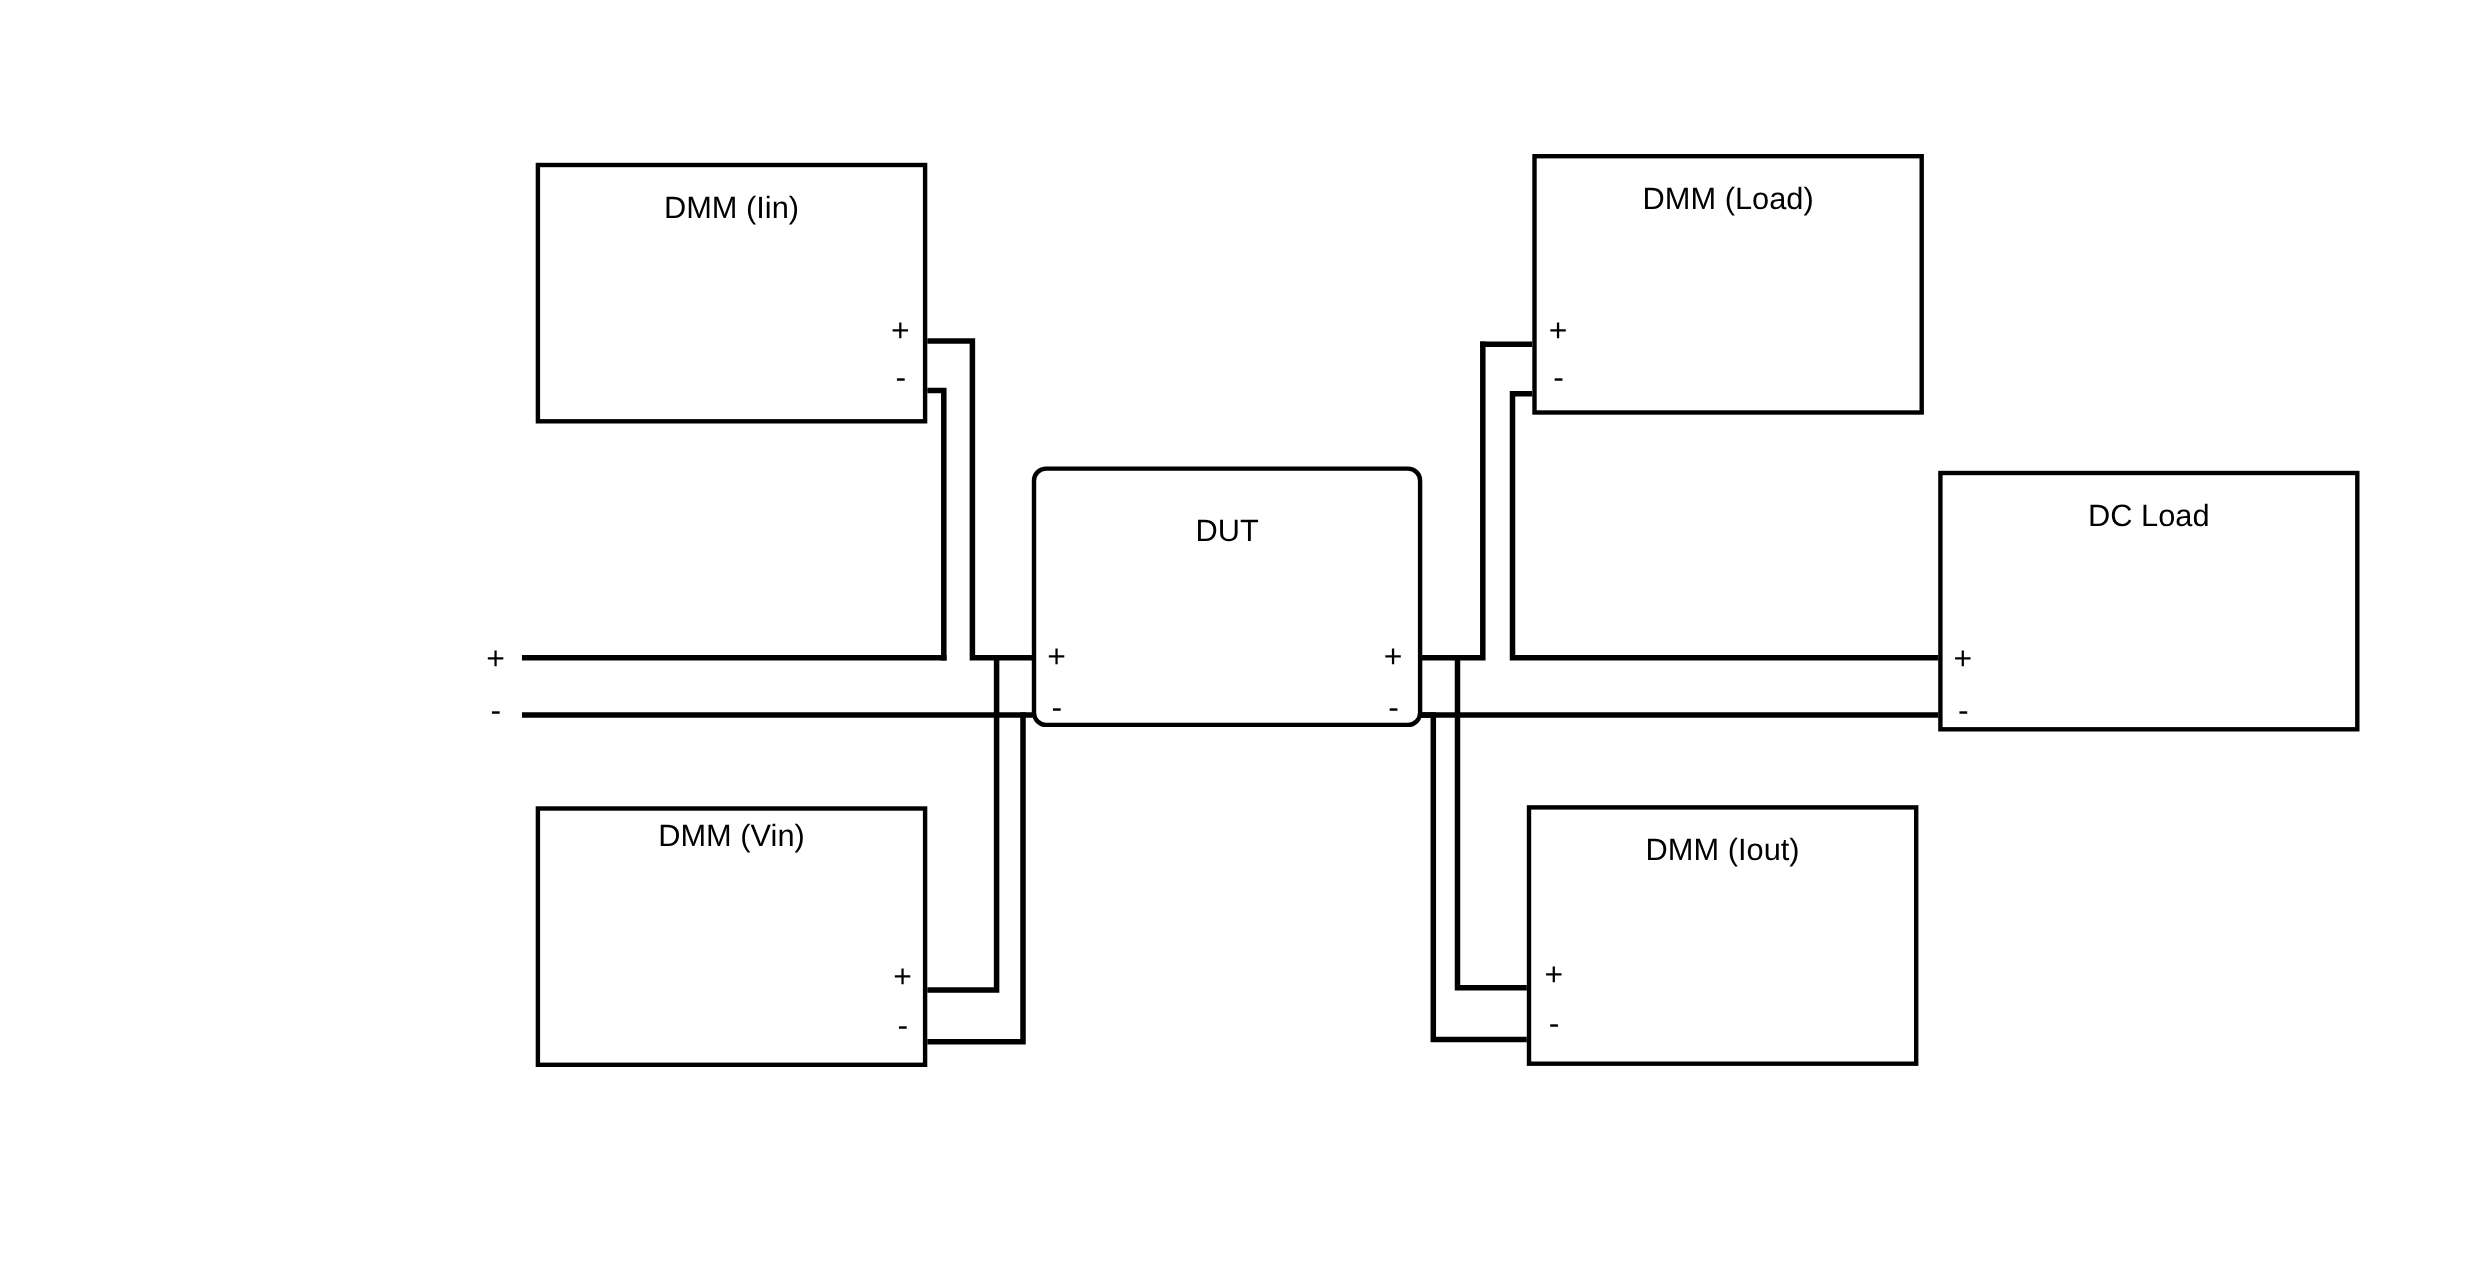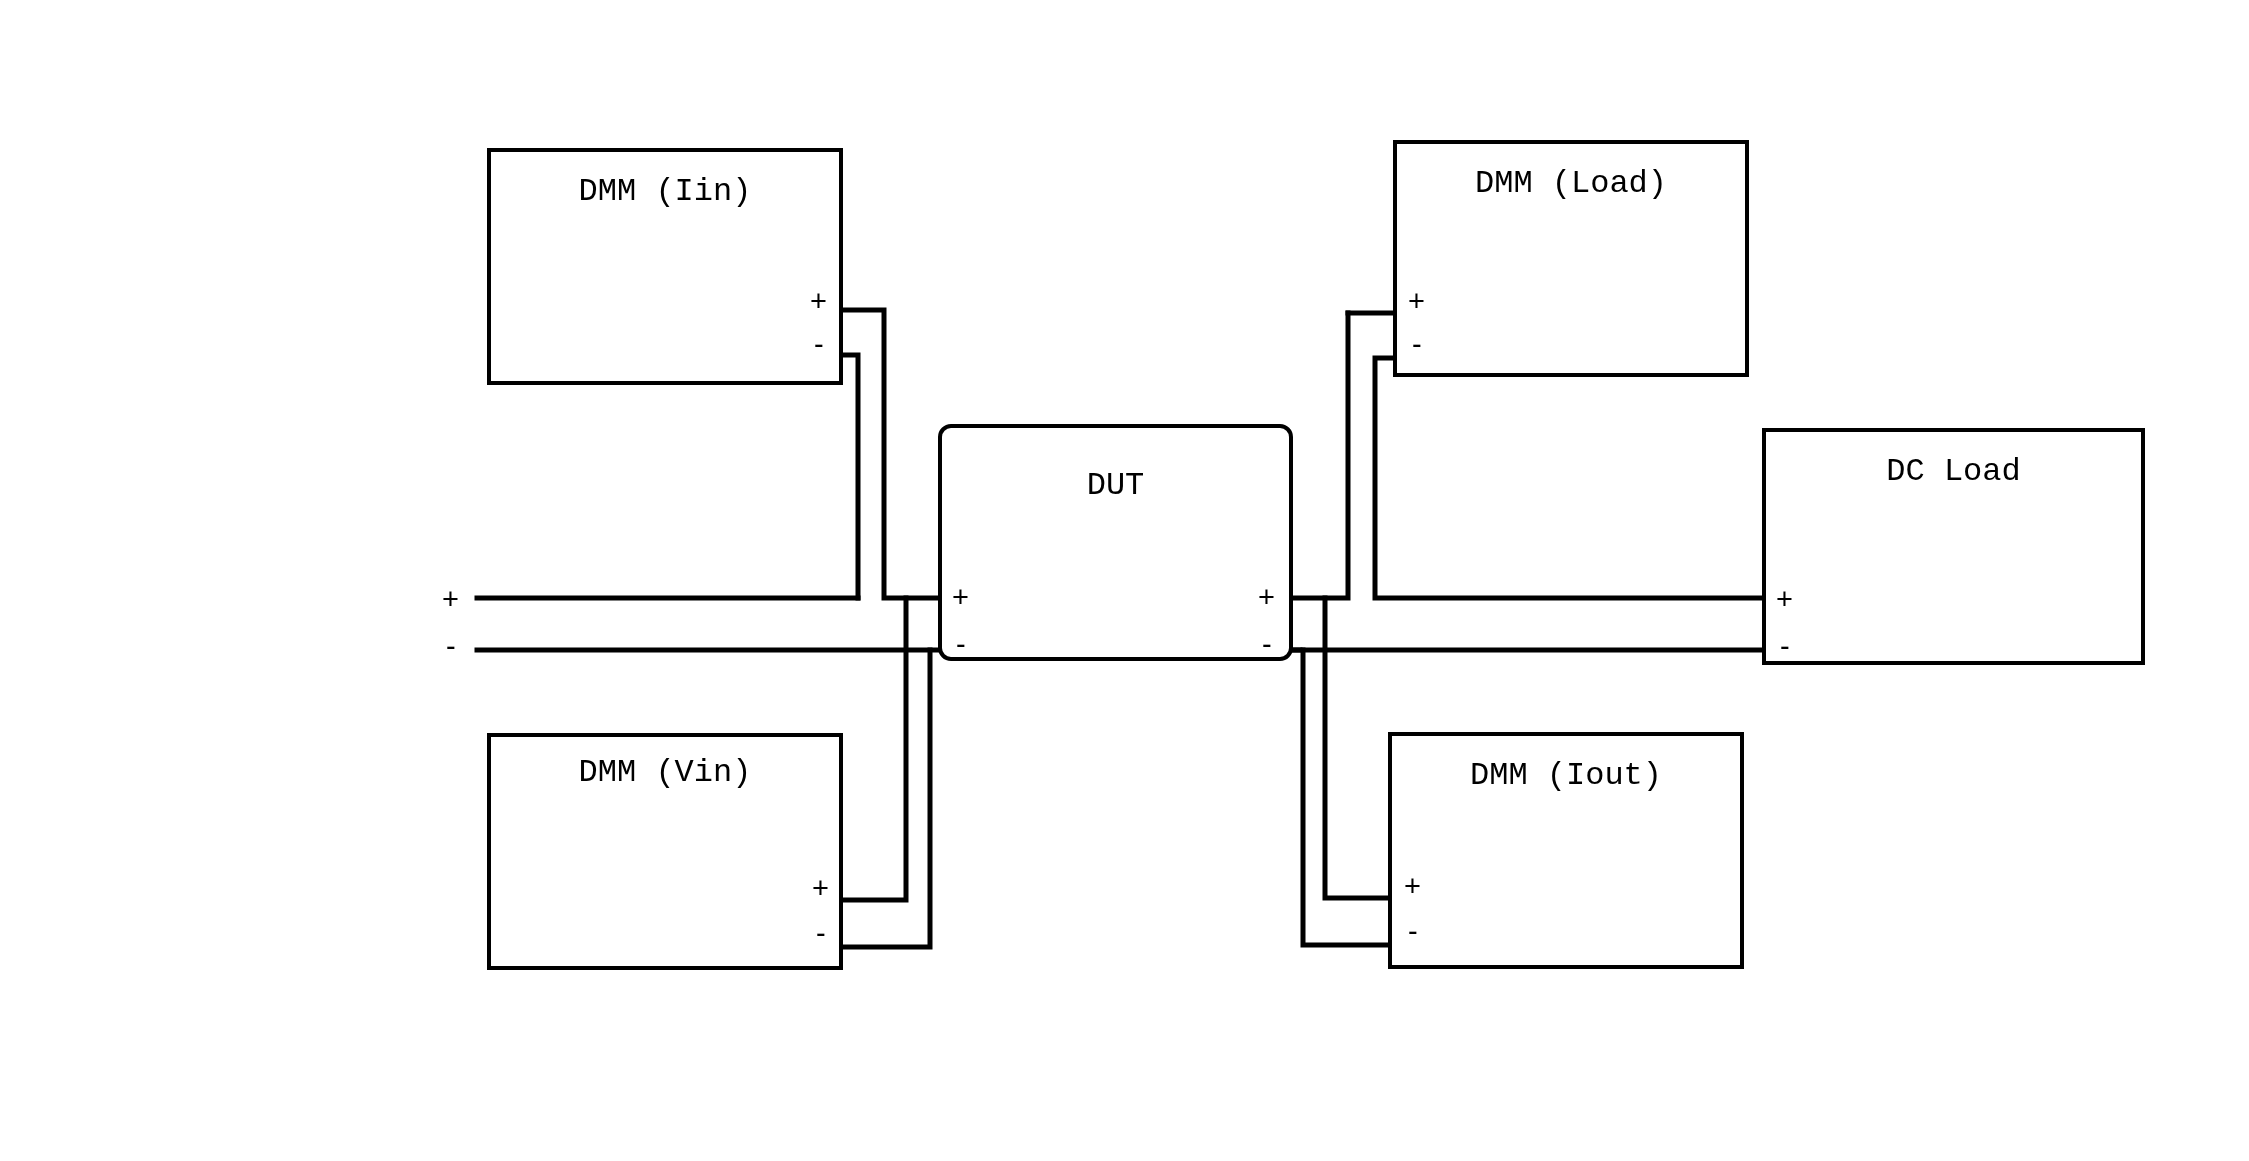--- a/index.html
+++ b/index.html
@@ -28,25 +28,24 @@
     position: absolute;
     box-sizing: border-box;
     border: 4px solid #000000;
     background: #ffffff;
   }
   .box-label {
     position: absolute;
     left: 0;
     right: 0;
     text-align: center;
-    font-size: 32px;
+    font-size: 28px;
     color: #000000;
     line-height: 1.1;
     white-space: nowrap;
-    font-family: Liberation Mono, monospace;
   }
   .term {
     position: absolute;
     font-size: 29px;
     color: #000000;
     line-height: 1;
     font-family: "Liberation Sans", sans-serif;
   }
   .term-minus {
     font-size: 29px;
@@ -95,21 +94,21 @@
   <div class="term" style="left:1258px; top:583px;">+</div>
   <div class="term term-minus" style="left:1262px; top:630px;">-</div>
 
   <div class="box" style="left:1762px; top:428px; width:383px; height:237px;">
     <div class="box-label" style="top:22px;">DC Load</div>
   </div>
   <div class="term" style="left:1776px; top:585px;">+</div>
   <div class="term term-minus" style="left:1780px; top:632px;">-</div>
 
   <div class="box" style="left:487px; top:733px; width:356px; height:237px;">
-    <div class="box-label" style="top:18px;">DMM (Vin)</div>
+    <div class="box-label" style="top:8px;">DMM (Vin)</div>
   </div>
   <div class="term" style="left:812px; top:874px;">+</div>
   <div class="term term-minus" style="left:816px; top:919px;">-</div>
 
   <div class="box" style="left:1388px; top:732px; width:356px; height:237px;">
     <div class="box-label" style="top:22px;">DMM (Iout)</div>
   </div>
   <div class="term" style="left:1404px; top:872px;">+</div>
   <div class="term term-minus" style="left:1408px; top:917px;">-</div>
 

